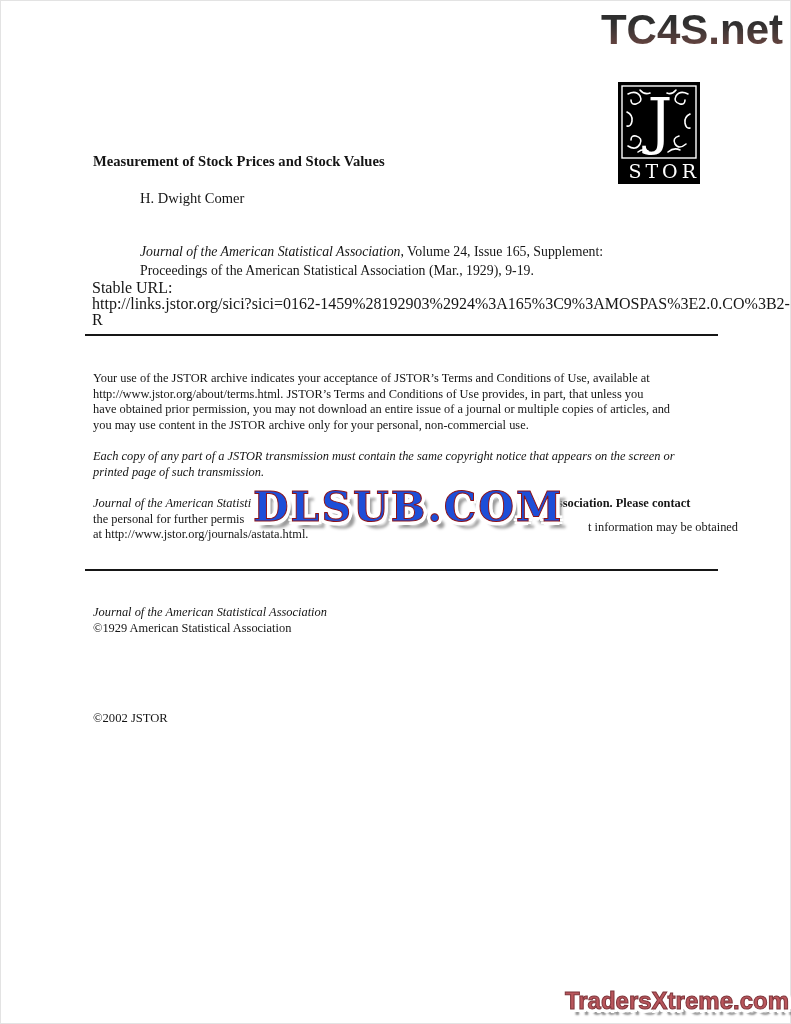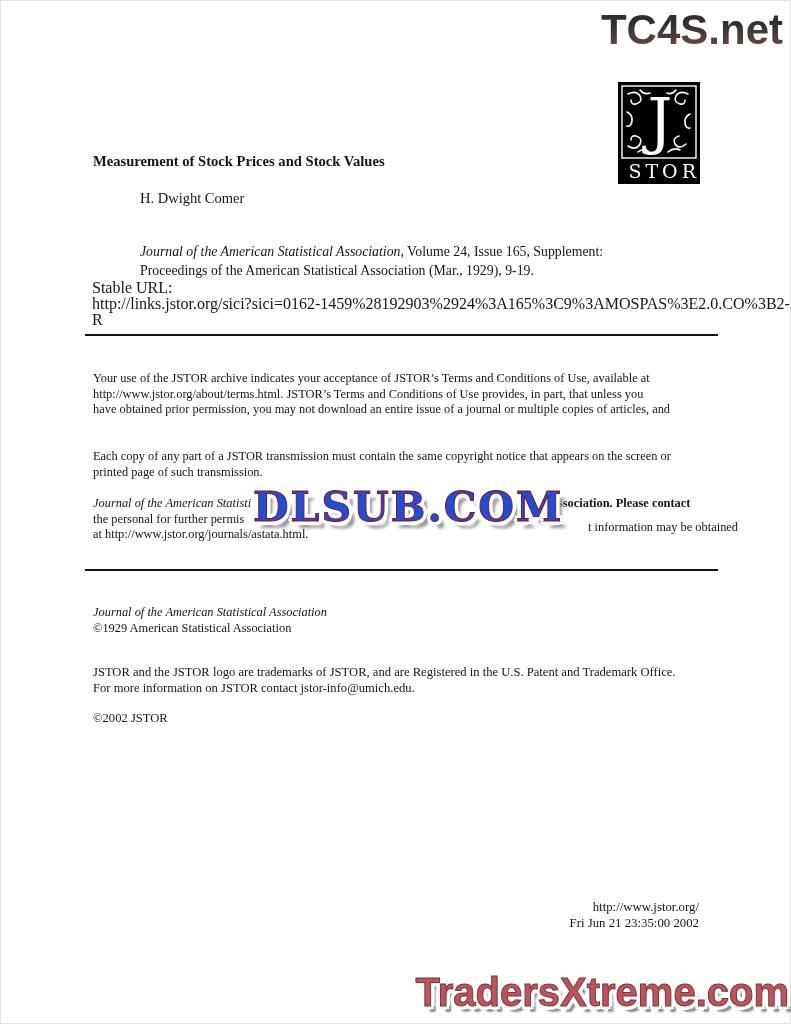--- a/index.html
+++ b/index.html
@@ -24,21 +24,21 @@
     font-weight:900;font-size:41px;letter-spacing:2px;
     color:#1d4ed8;-webkit-text-stroke:1px #8e1216;
     text-shadow:
       -3px -3px 0 #fff, 3px -3px 0 #fff, -3px 3px 0 #fff, 3px 3px 0 #fff,
       -4px 0 0 #fff, 4px 0 0 #fff, 0 -4px 0 #fff, 0 4px 0 #fff,
       6px 7px 3px #9a9a9a;
   }
   .wm-traders{
     position:absolute;right:2px;bottom:9px;
     font-family:"Liberation Sans","DejaVu Sans",sans-serif;
-    font-weight:bold;font-size:40px;letter-spacing:0px;
+    font-weight:bold;font-size:24px;letter-spacing:0px;
     color:#b9565c;-webkit-text-stroke:1px #7e343a;
     text-shadow:
       -3px -3px 0 #fff, 3px -3px 0 #fff, -3px 3px 0 #fff, 3px 3px 0 #fff,
       -4px 0 0 #fff, 4px 0 0 #fff, 0 -4px 0 #fff, 0 4px 0 #fff,
       5px 6px 2px #8d8d8d;
   }
 
   
   .jstor-logo{position:absolute;left:618px;top:82px;width:82px;height:102px;background:#000;}
   .logo-stor{
@@ -51,21 +51,21 @@
   .abs{position:absolute;}
   .title{left:93px;top:153px;font-size:14.6px;font-weight:bold;}
   .author{left:140px;top:190px;font-size:14.5px;}
   .citation{left:140px;top:242px;font-size:13.8px;line-height:19px;width:580px;}
   .stable{left:92px;top:280px;font-size:16px;line-height:16px;}
   .rule{left:85px;width:633px;height:2px;background:#161616;}
   .rule-1{top:334px;}
   .rule-2{top:569px;}
   .bodytext{left:93px;font-size:12.4px;line-height:15.6px;width:625px;}
   .para1{top:371px;}
-  .para2{top:449px;}
+  .para2{top:449px;font-style:italic;}
   .para3{top:496px;}
   .p3line{position:relative;height:15.6px;}
   .p3r1{position:absolute;left:456px;top:0;white-space:nowrap;font-weight:bold;}
   .p3r2{position:absolute;left:455px;top:8px;white-space:nowrap;margin-left:40px;}
   .pubblock{left:93px;top:604px;font-size:12.4px;line-height:16px;}
   .tmblock{left:93px;top:665px;font-size:12.6px;line-height:15.8px;width:630px;}
   .c2002{left:93px;top:711px;font-size:12.6px;}
   .footer{right:92px;top:899px;font-size:12.8px;line-height:16.4px;text-align:right;}
   .it{font-style:italic;}
 </style>
@@ -108,20 +108,21 @@
     <div>Stable URL:</div>
     <div>http://links.jstor.org/sici?sici=0162-1459%28192903%2924%3A165%3C9%3AMOSPAS%3E2.0.CO%3B2-R</div>
   </div>
 
   <div class="abs rule rule-1"></div>
 
   <div class="abs bodytext para1">
     <div>Your use of the JSTOR archive indicates your acceptance of JSTOR’s Terms and Conditions of Use, available at</div>
     <div> http://www.jstor.org/about/terms.html.  JSTOR’s Terms and Conditions of Use provides, in part, that unless you</div>
     <div>have obtained prior permission, you may not download an entire issue of a journal or multiple copies of articles, and</div>
+    <div>you may use content in the JSTOR archive only for your personal, non-commercial use.</div>
   </div>
 
   <div class="abs bodytext para2">
     <div>Each copy of any part of a JSTOR transmission must contain the same copyright notice that appears on the screen or</div>
     <div>printed page of such transmission.</div>
   </div>
 
   <div class="abs bodytext para3">
     <div class="p3line">
       <span class="it">Journal of the American Statisti</span>
@@ -138,26 +139,18 @@
 
   <div class="wm-dlsub">DLSUB.COM</div>
 
   <div class="abs rule rule-2"></div>
 
   <div class="abs pubblock">
     <div class="it">Journal of the American Statistical Association</div>
     <div>©1929 American Statistical Association</div>
   </div>
 
-  <div class="abs tmblock">
-    <div>JSTOR and the JSTOR logo are trademarks of JSTOR, and are Registered in the U.S. Patent and Trademark Office.</div>
-    <div>For more information on JSTOR contact jstor-info@umich.edu.</div>
-  </div>
   <div class="abs c2002">©2002 JSTOR</div>
 
-  <div class="abs footer">
-    <div>http://www.jstor.org/</div>
-    <div>Fri Jun 21 23:35:00 2002</div>
-  </div>
 
   <div class="wm-traders">TradersXtreme.com</div>
 
 </div>
 
 </body></html>

